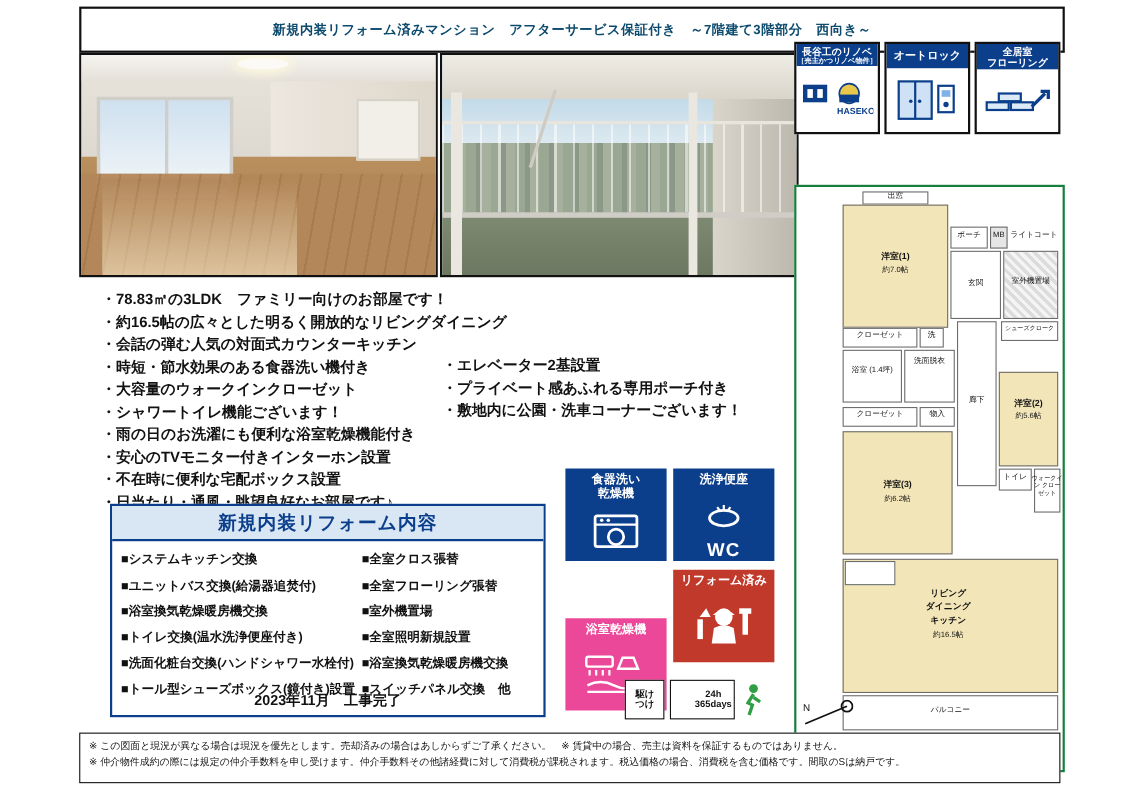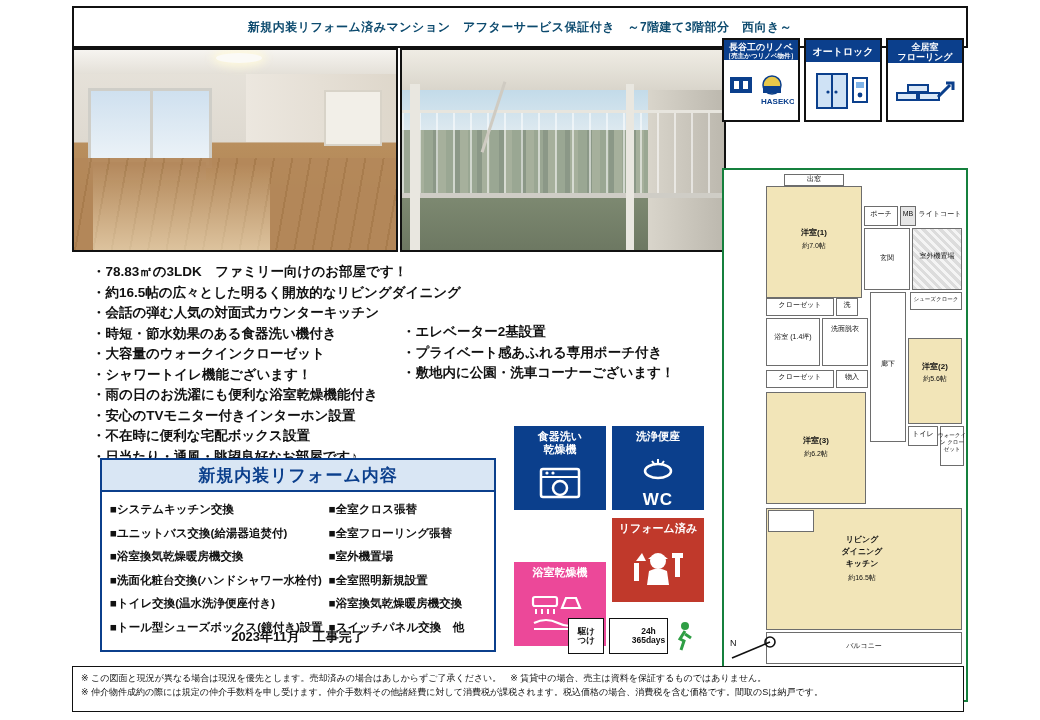--- a/index.html
+++ b/index.html
@@ -312,22 +312,22 @@
     </div>
   </div>
 
   <div class="reform">
     <div class="rtitle">新規内装リフォーム内容</div>
     <div class="rbody">
       <div class="rcol">
         <div class="ritem">■システムキッチン交換</div>
         <div class="ritem">■ユニットバス交換(給湯器追焚付)</div>
         <div class="ritem">■浴室換気乾燥暖房機交換</div>
+        <div class="ritem">■トイレ交換(温水洗浄便座付き)</div>
         <div class="ritem">■洗面化粧台交換(ハンドシャワー水栓付)</div>
-        <div class="ritem">■トイレ交換(温水洗浄便座付き)</div>
         <div class="ritem">■トール型シューズボックス(鏡付き)設置</div>
       </div>
       <div class="rcol">
         <div class="ritem">■全室クロス張替</div>
         <div class="ritem">■全室フローリング張替</div>
         <div class="ritem">■室外機置場</div>
         <div class="ritem">■全室照明新規設置</div>
         <div class="ritem">■浴室換気乾燥暖房機交換</div>
         <div class="ritem">■スイッチパネル交換　他</div>
       </div>

